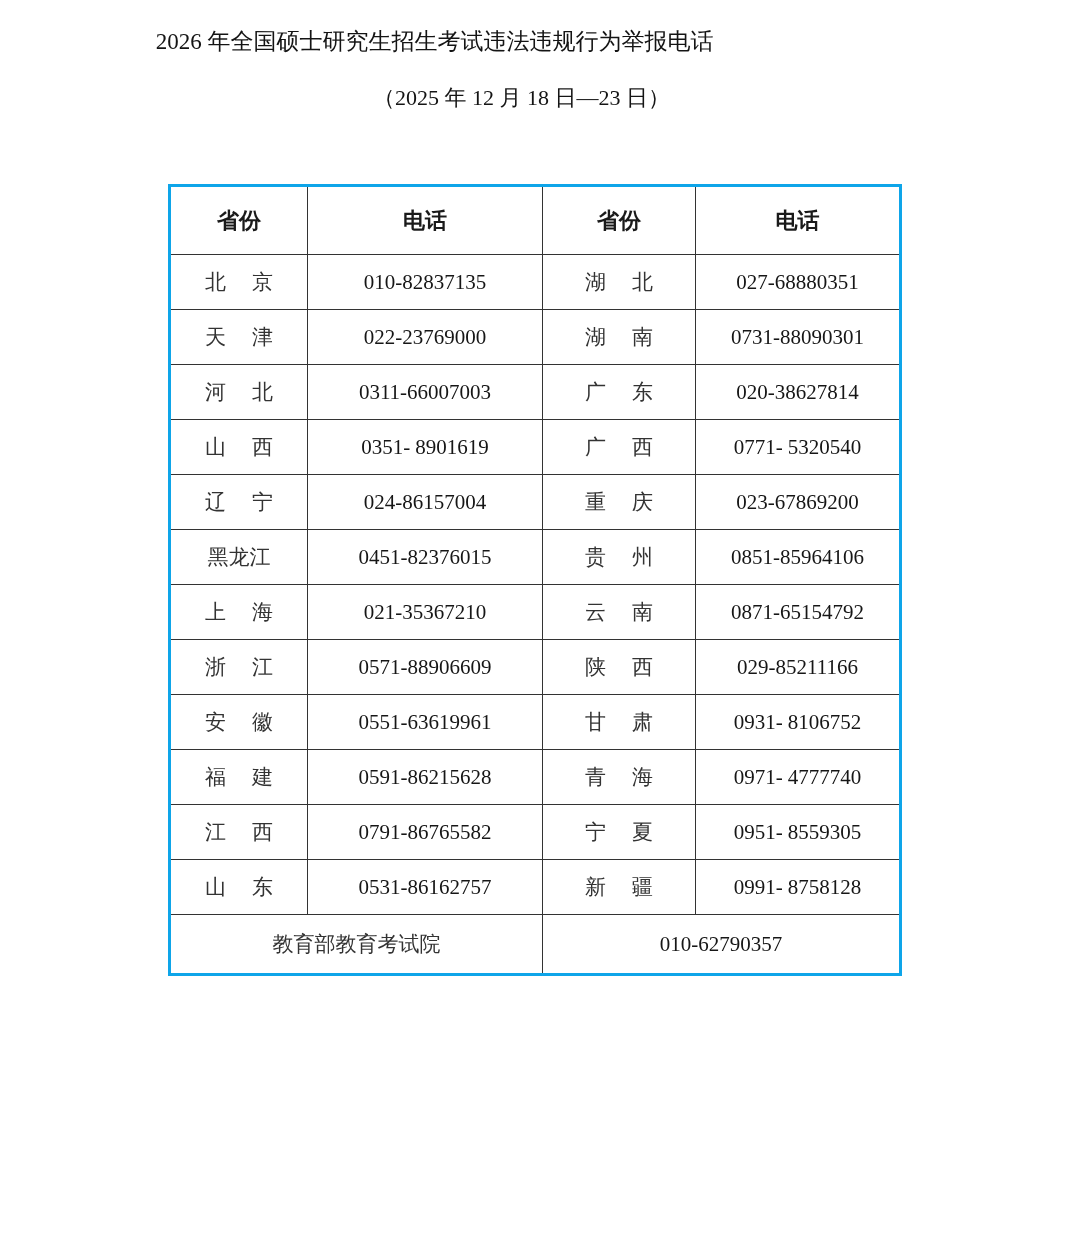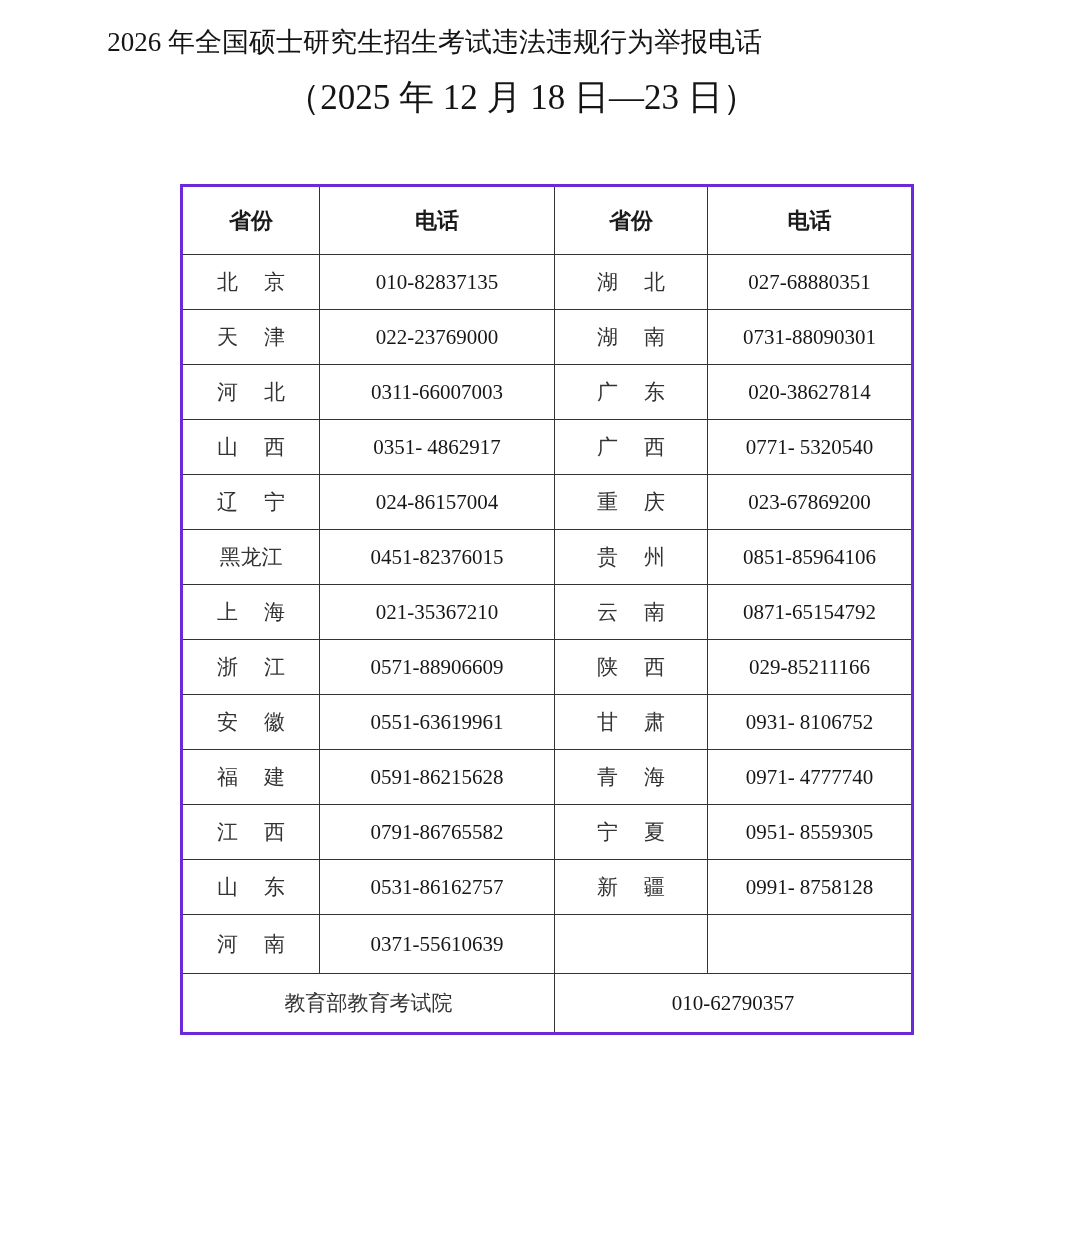--- a/index.html
+++ b/index.html
@@ -15,44 +15,44 @@
       font-family: "DejaVu Serif", "Liberation Serif", serif;
       color: #1a1a1a;
     }
     .title {
       position: absolute;
       left: 0;
       top: 22px;
       width: 869px;
       text-align: center;
       font-family: "Liberation Serif", "DejaVu Serif", serif;
-      font-size: 27px;
+      font-size: 23px;
       line-height: 40px;
       color: #141414;
       letter-spacing: 0px;
     }
     .subtitle {
       position: absolute;
       left: 0;
       top: 78px;
       width: 1043px;
       text-align: center;
       font-family: "Liberation Serif", "DejaVu Serif", serif;
-      font-size: 35px;
+      font-size: 22px;
       line-height: 40px;
       color: #141414;
     }
 
     table.hotline {
       position: absolute;
-      left: 180px;
+      left: 168px;
       top: 184px;
       width: 731px;
       border-collapse: collapse;
-      border: 3px solid #6d28d9;
+      border: 3px solid #0ea5e9;
       table-layout: fixed;
     }
     table.hotline td, table.hotline th {
       border: 1.5px solid #333;
       text-align: center;
       vertical-align: middle;
       padding: 0;
       overflow: hidden;
       white-space: nowrap;
     }
@@ -129,21 +129,21 @@
         <td class="phone">0731-88090301</td>
       </tr>
       <tr>
         <td class="prov"><span class="c2">河北</span></td>
         <td class="phone">0311-66007003</td>
         <td class="prov"><span class="c2">广东</span></td>
         <td class="phone">020-38627814</td>
       </tr>
       <tr>
         <td class="prov"><span class="c2">山西</span></td>
-        <td class="phone">0351- 4862917</td>
+        <td class="phone">0351- 8901619</td>
         <td class="prov"><span class="c2">广西</span></td>
         <td class="phone">0771- 5320540</td>
       </tr>
       <tr>
         <td class="prov"><span class="c2">辽宁</span></td>
         <td class="phone">024-86157004</td>
         <td class="prov"><span class="c2">重庆</span></td>
         <td class="phone">023-67869200</td>
       </tr>
       <tr>
@@ -180,26 +180,20 @@
         <td class="prov"><span class="c2">江西</span></td>
         <td class="phone">0791-86765582</td>
         <td class="prov"><span class="c2">宁夏</span></td>
         <td class="phone">0951- 8559305</td>
       </tr>
       <tr>
         <td class="prov"><span class="c2">山东</span></td>
         <td class="phone">0531-86162757</td>
         <td class="prov"><span class="c2">新疆</span></td>
         <td class="phone">0991- 8758128</td>
-      </tr>
-      <tr class="last-row">
-        <td class="prov"><span class="c2">河南</span></td>
-        <td class="phone">0371-55610639</td>
-        <td class="prov"><span></span></td>
-        <td class="phone"></td>
       </tr>
     </tbody>
   <tfoot>
     <tr class="footer-row">
       <td colspan="2" class="org">教育部教育考试院</td>
       <td colspan="2" class="phone">010-62790357</td>
     </tr>
   </tfoot>
 </table>
 

